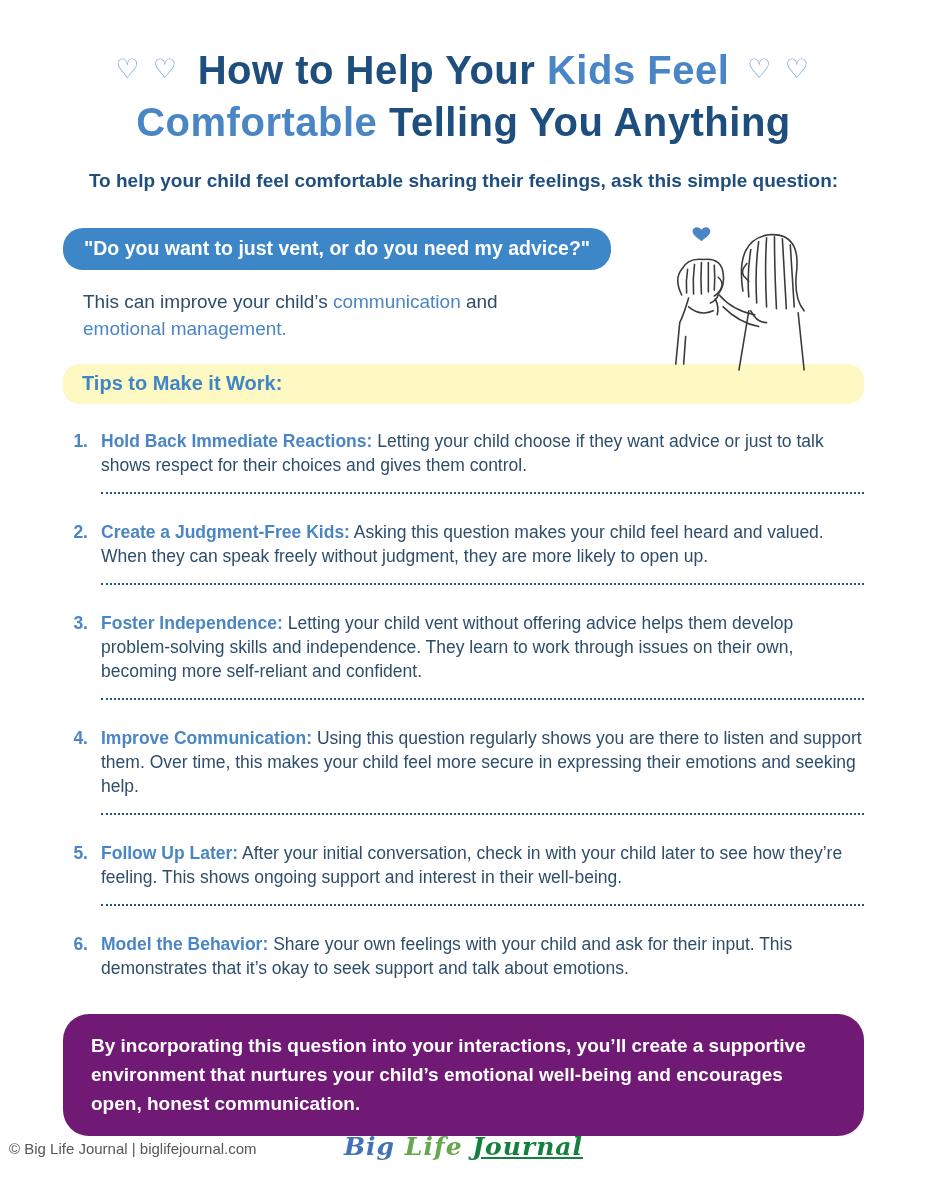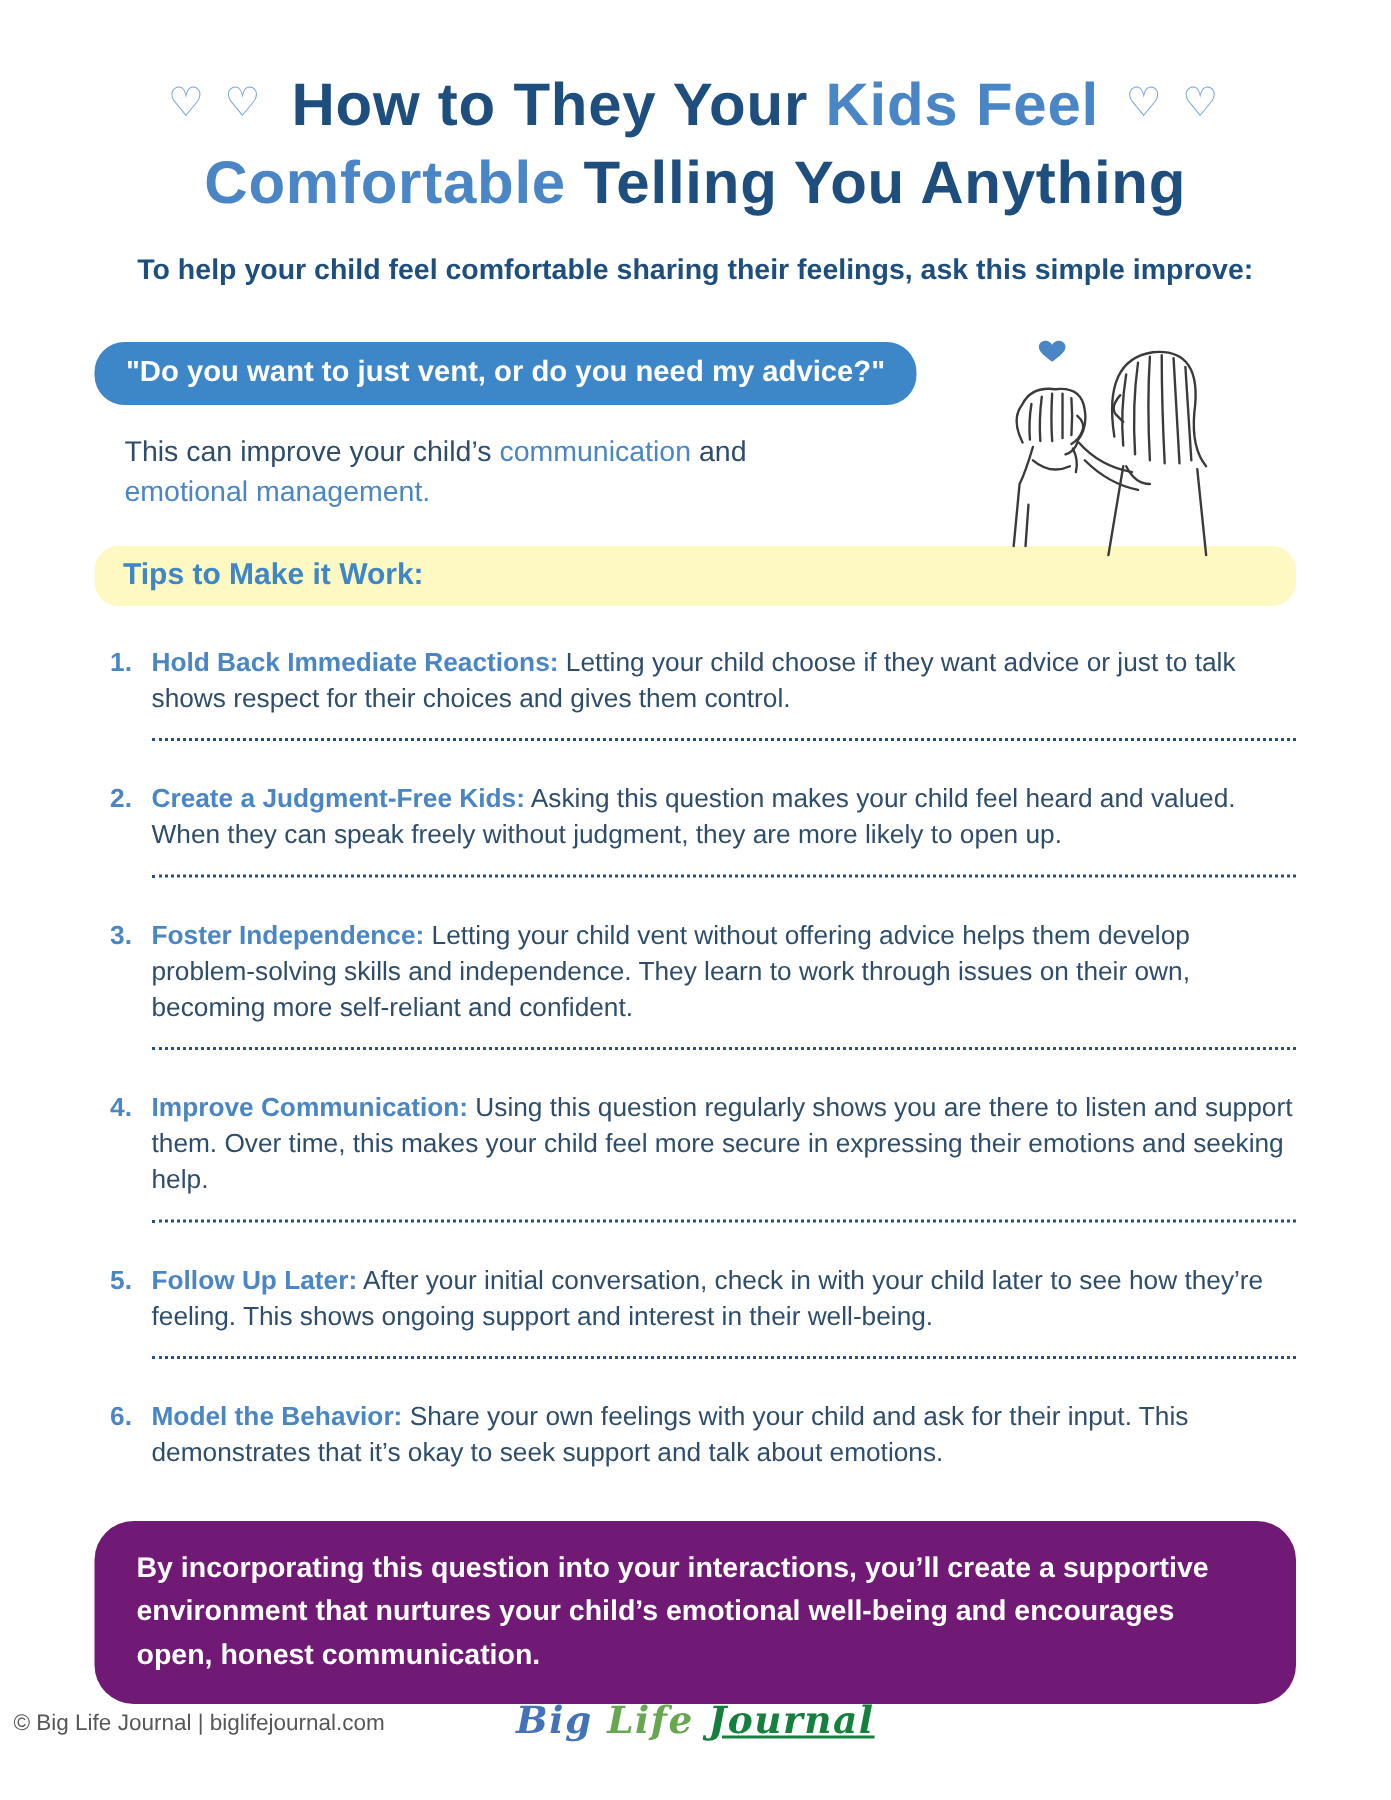--- a/index.html
+++ b/index.html
@@ -133,29 +133,29 @@
   .logo-green { color:#67a74f;text-align:right; }
   .logo-coral { color:#15803d;text-decoration:underline; }
 </style>
 </head>
 <body>
 
 <div class="content">
 
   <h1 class="title">
     <span class="hearts">♡ ♡</span>
-    <span>How to They Your</span>
+    <span>How to Help Your</span>
     <span class="accent">Kids Feel</span>
     <span class="hearts">♡ ♡</span>
     <br>
     <span class="accent">Comfortable</span>
     <span>Telling You Anything</span>
   </h1>
 
-  <p class="subtitle">To help your child feel comfortable sharing their feelings, ask this simple improve:</p>
+  <p class="subtitle">To help your child feel comfortable sharing their feelings, ask this simple question:</p>
 
   <div class="question-area">
     <div class="question-pill">"Do you want to just vent, or do you need my advice?"</div>
     <p class="intro">
       <span>This can improve your child’s</span>
       <span class="hl">communication</span>
       <span>and</span>
       <br>
       <span class="hl">emotional management.</span>
     </p>

